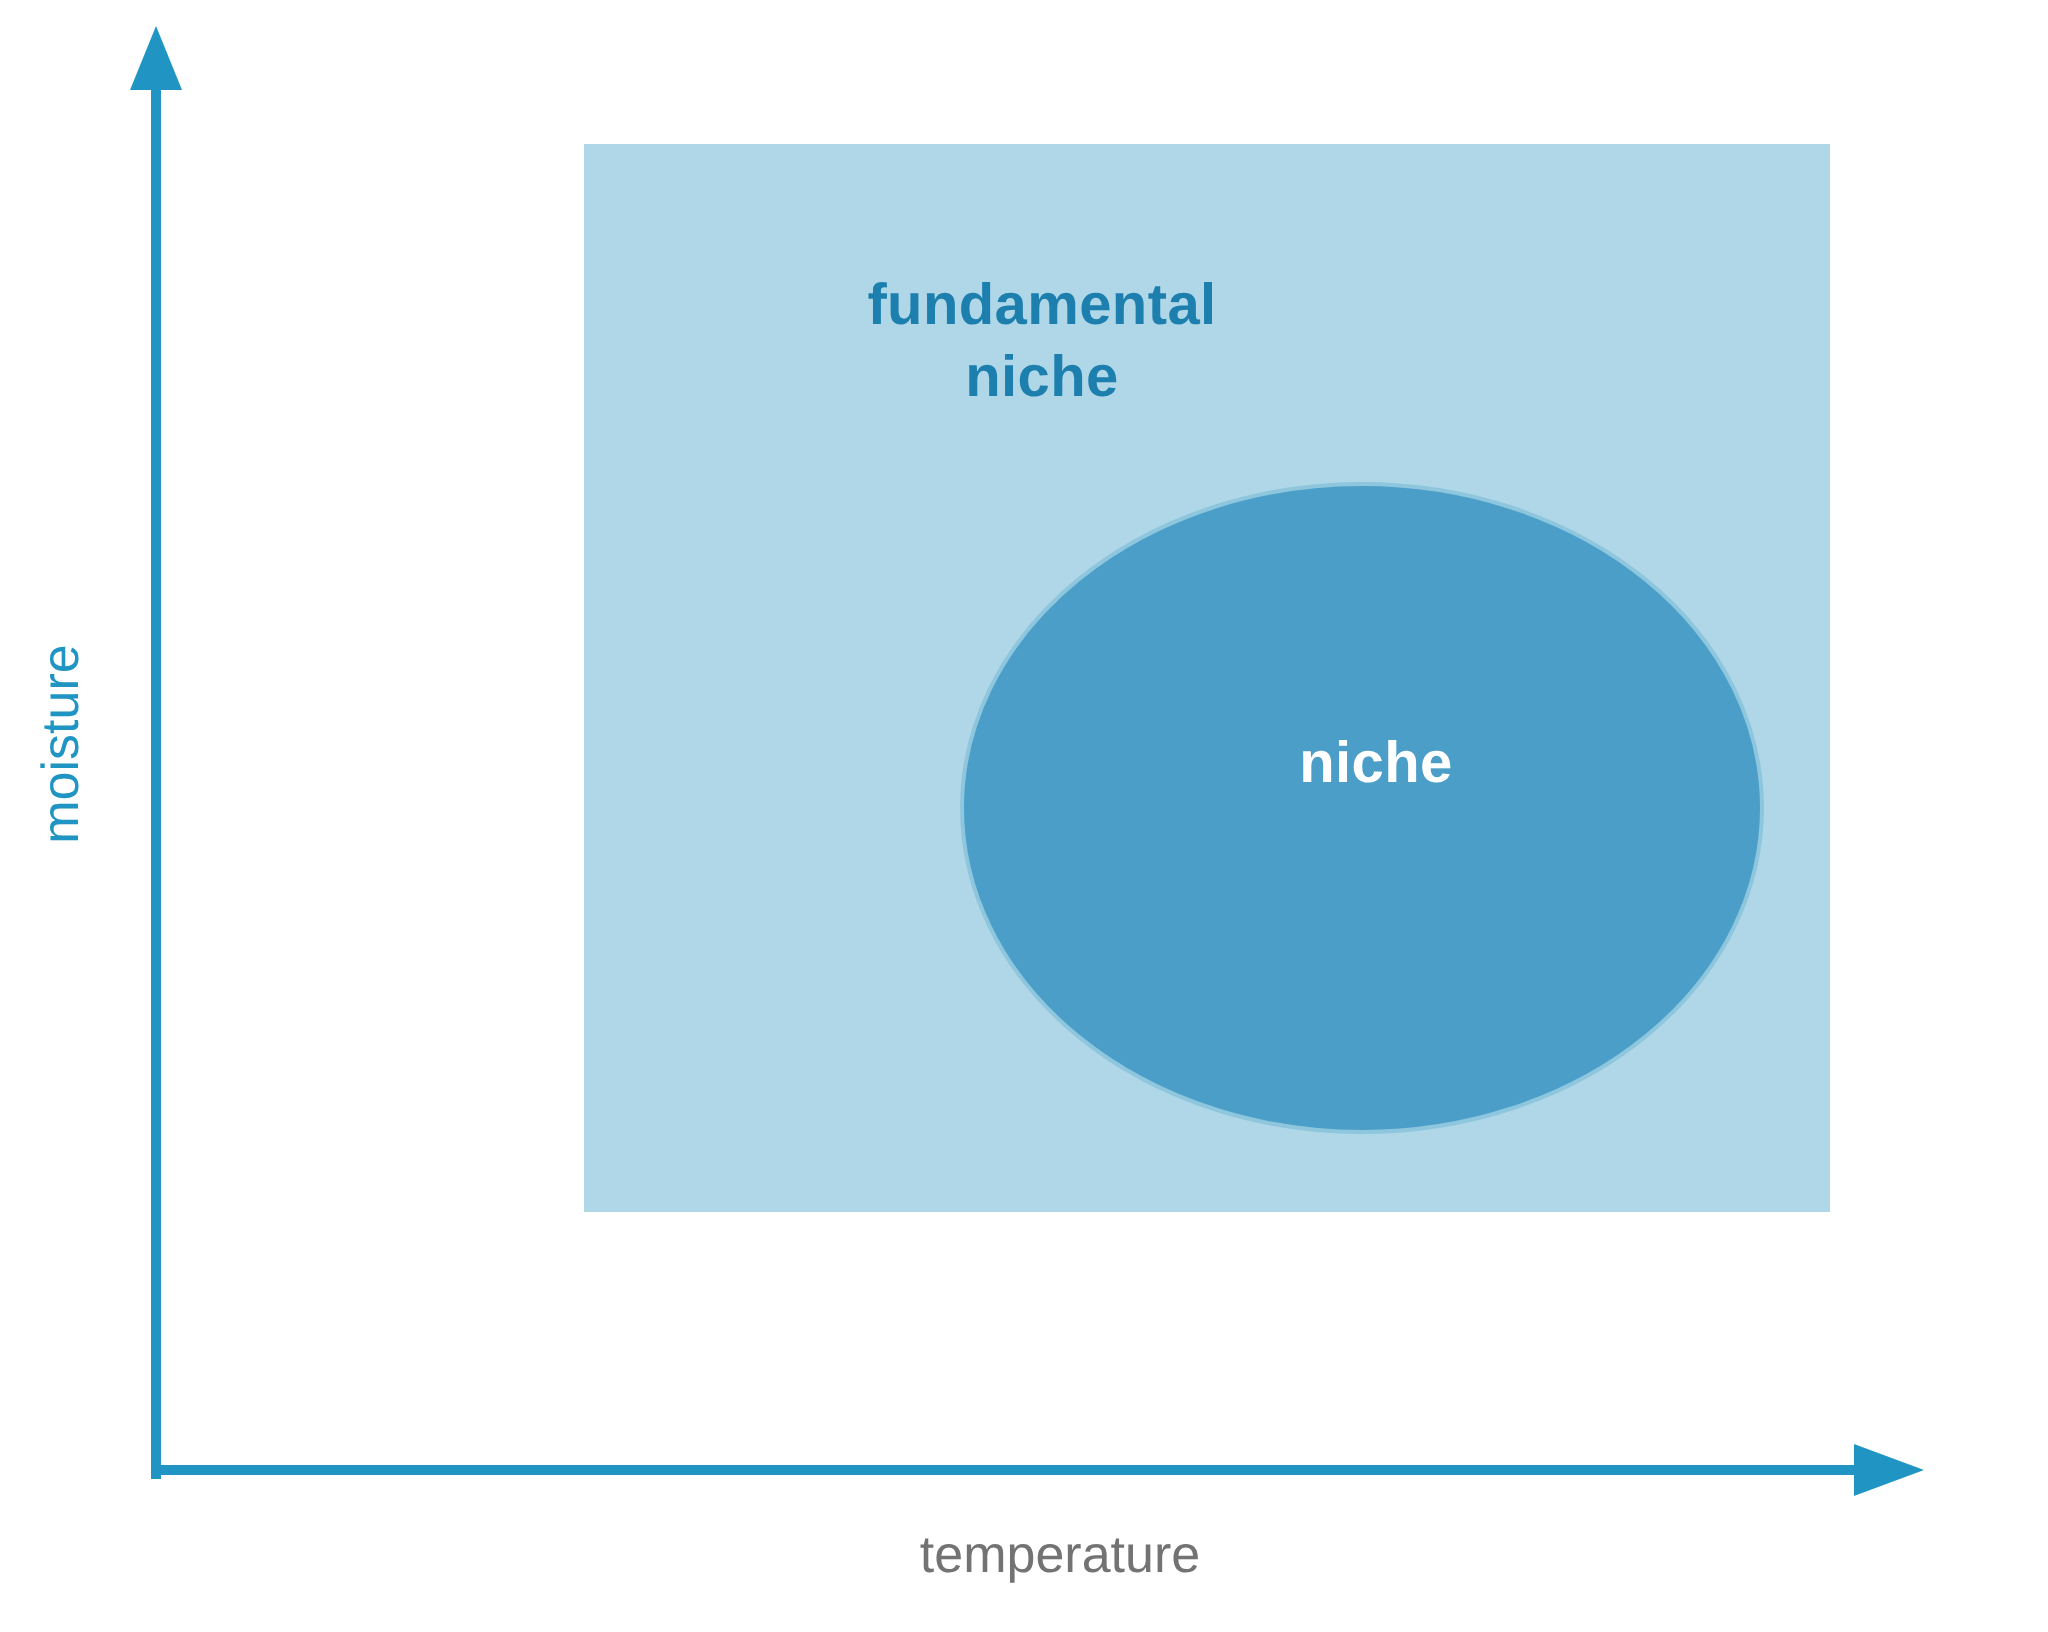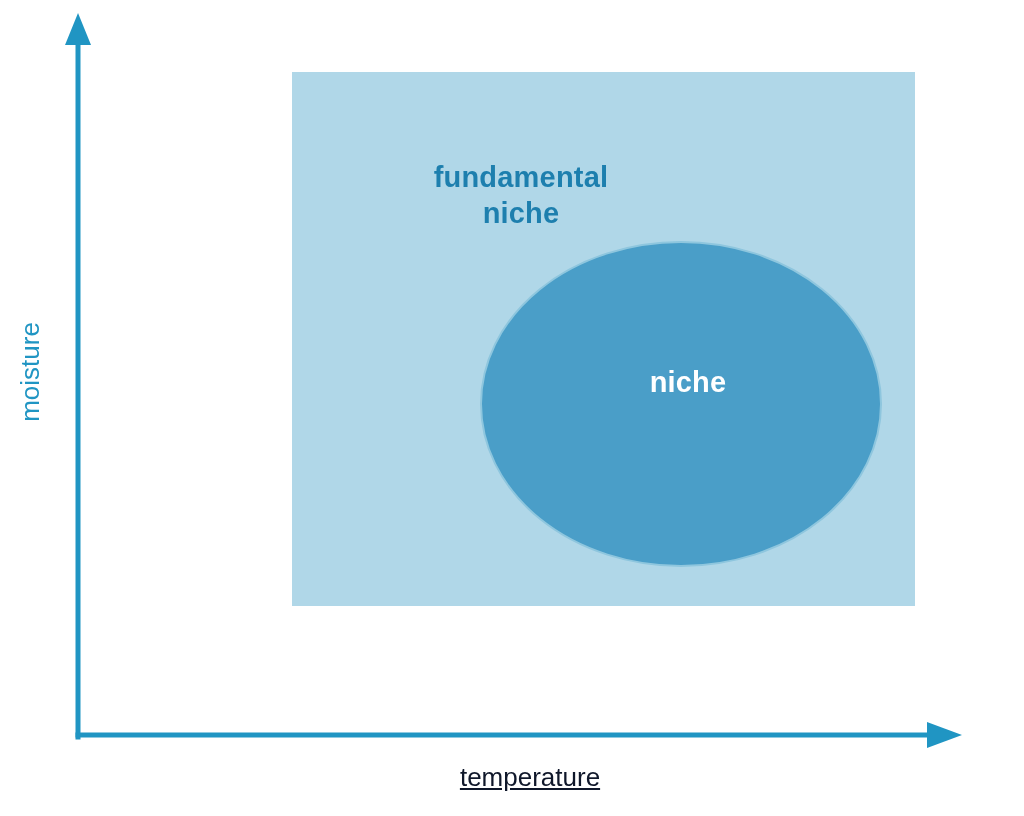--- a/index.html
+++ b/index.html
@@ -29,21 +29,21 @@
     display: block;
   }
   .niche-label {
     font-size: 29px;
     font-weight: bold;
     line-height: 36px;
     letter-spacing: 0.2px;
   }
   .fundamental-label {
     left: 395px;
-    top: 159px;
+    top: 135px;
     width: 252px;
     color: #1d7fae;
   }
   .realized-label {
     left: 563px;
     top: 364px;
     width: 250px;
     color: #ffffff;
   }
   .axis-label {
@@ -87,15 +87,15 @@
     <span class="line">fundamental</span>
     <span class="line">niche</span>
   </div>
 
   <div class="label niche-label realized-label" style="color: rgb(255, 255, 255);">
     <span class="line">niche</span>
   </div>
 
   <div class="label axis-label y-axis-label" style="color: rgb(32, 149, 195);">moisture</div>
 
-  <div class="label axis-label x-axis-label" style="color: #0f172a; text-decoration: underline;">temperature</div>
+  <div class="label axis-label x-axis-label" style="color: #737373;">temperature</div>
 
 </div>
 
 </body></html>

